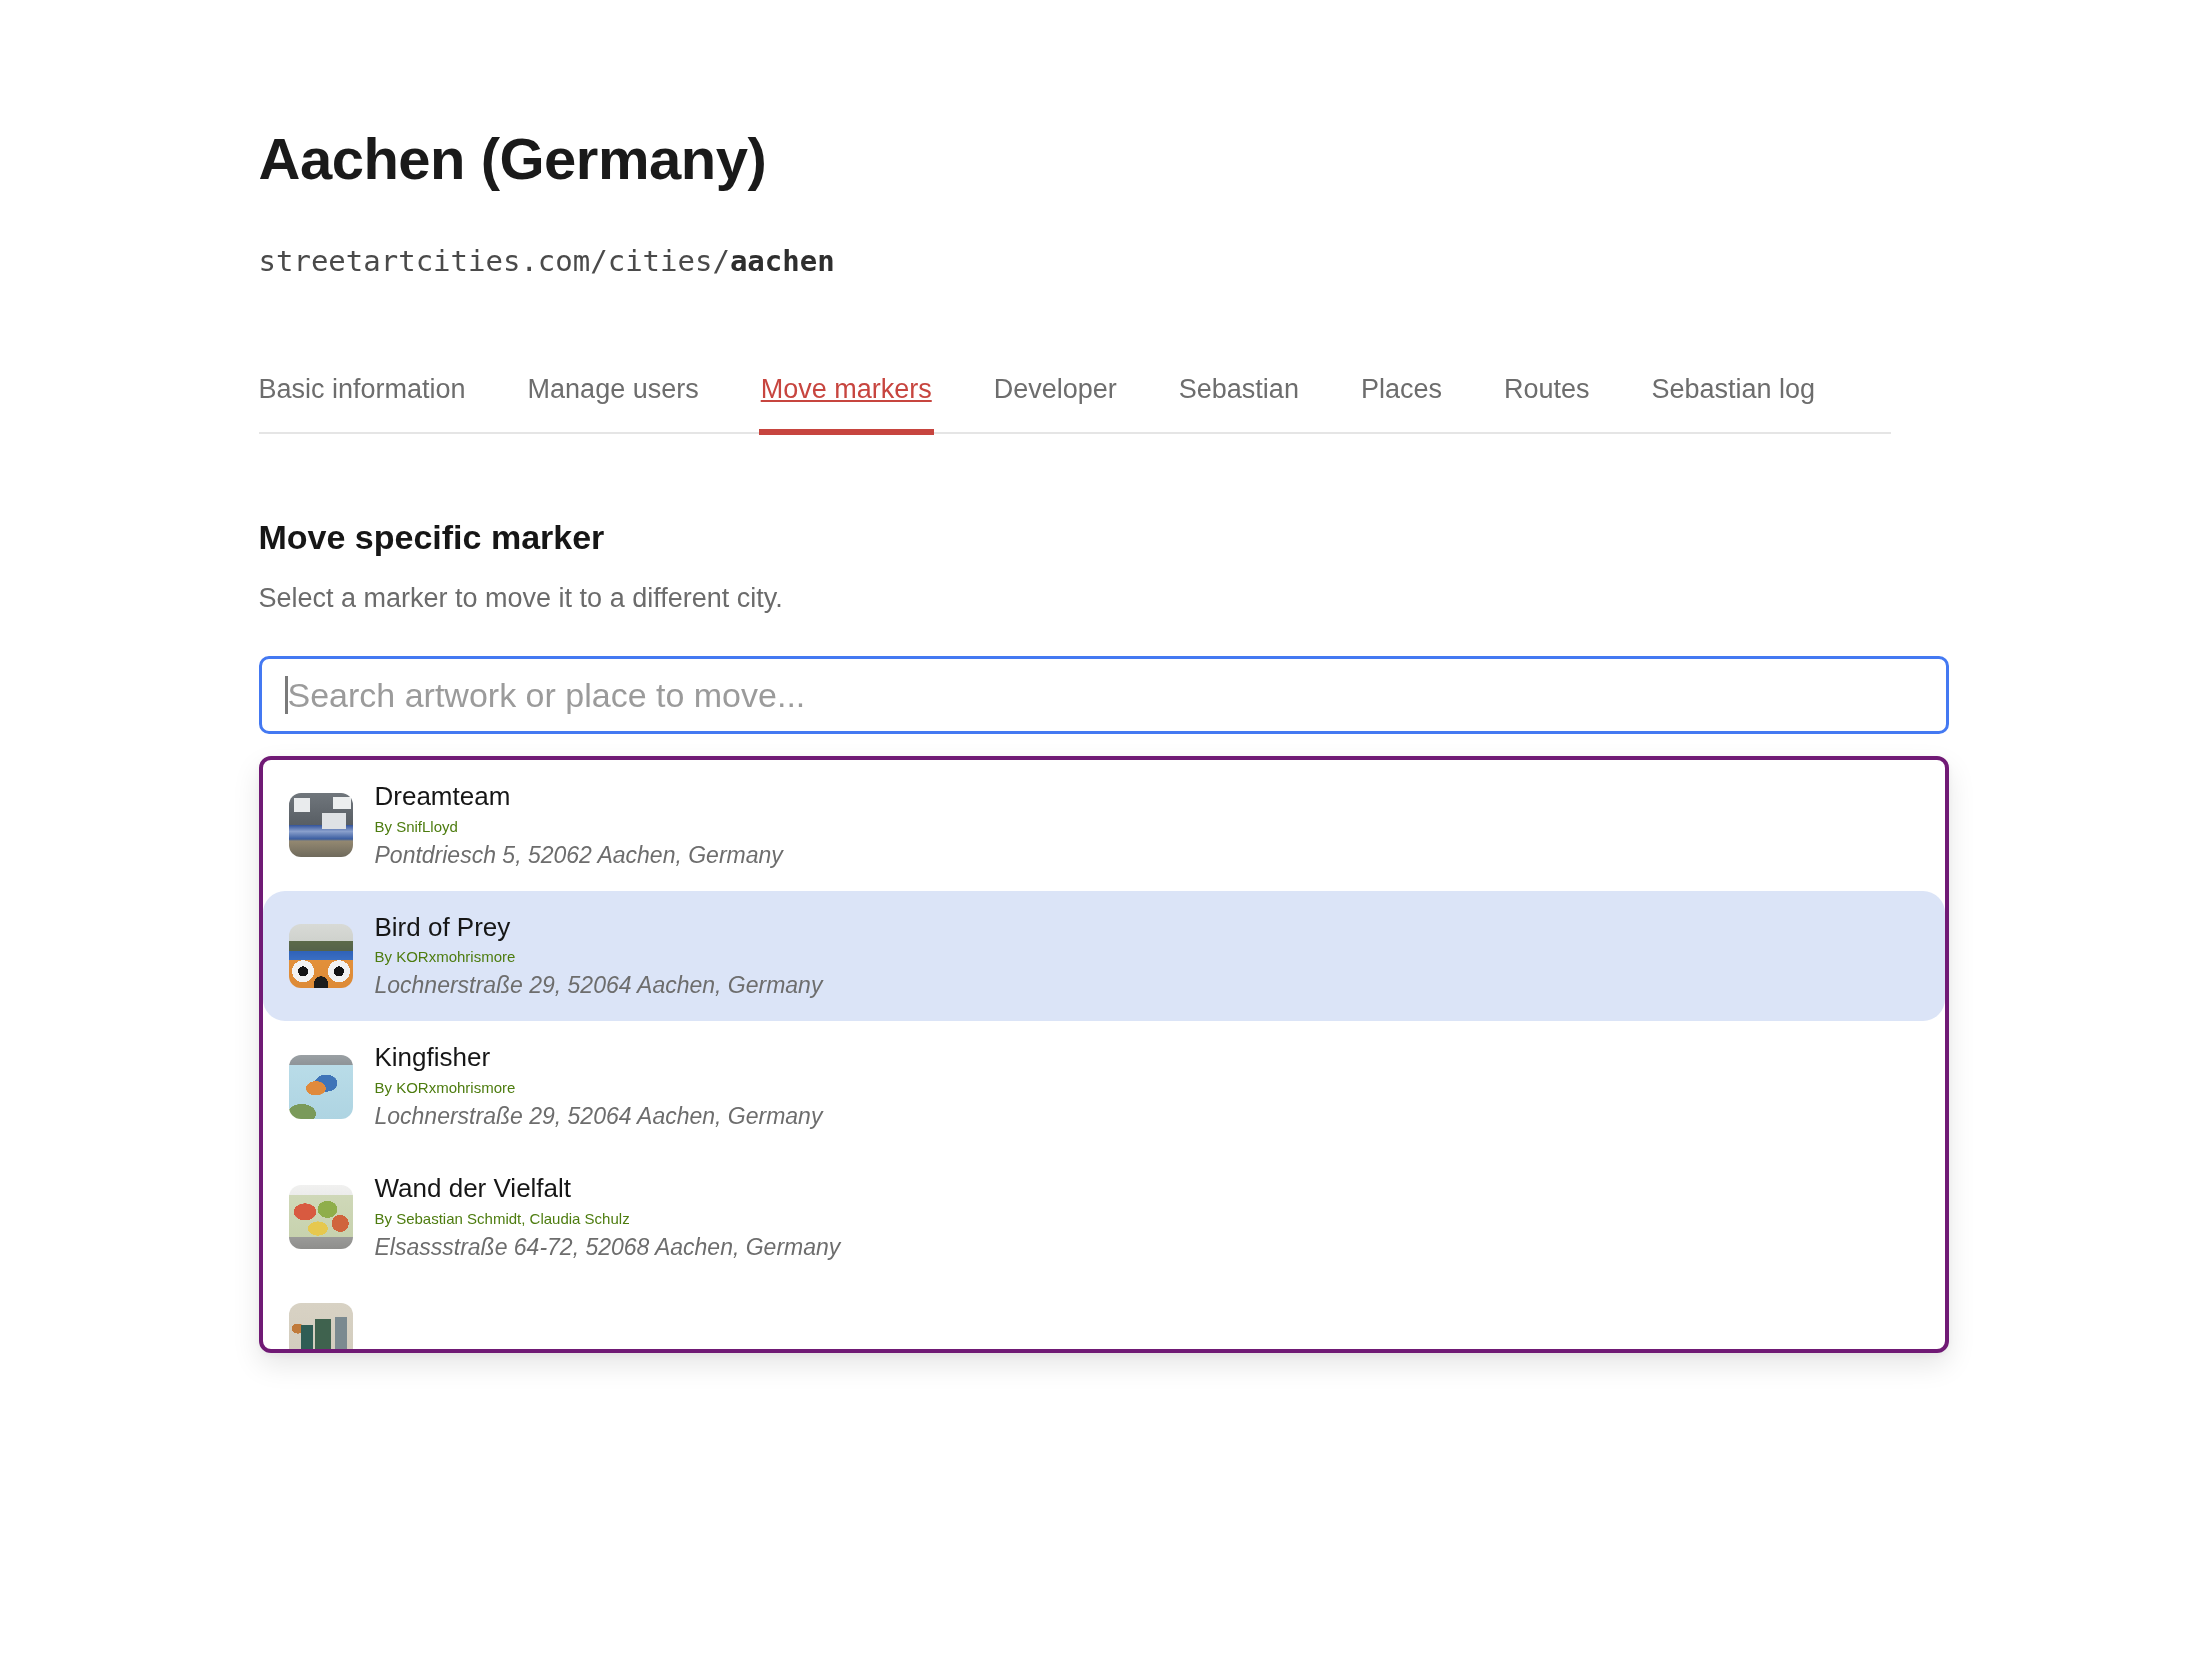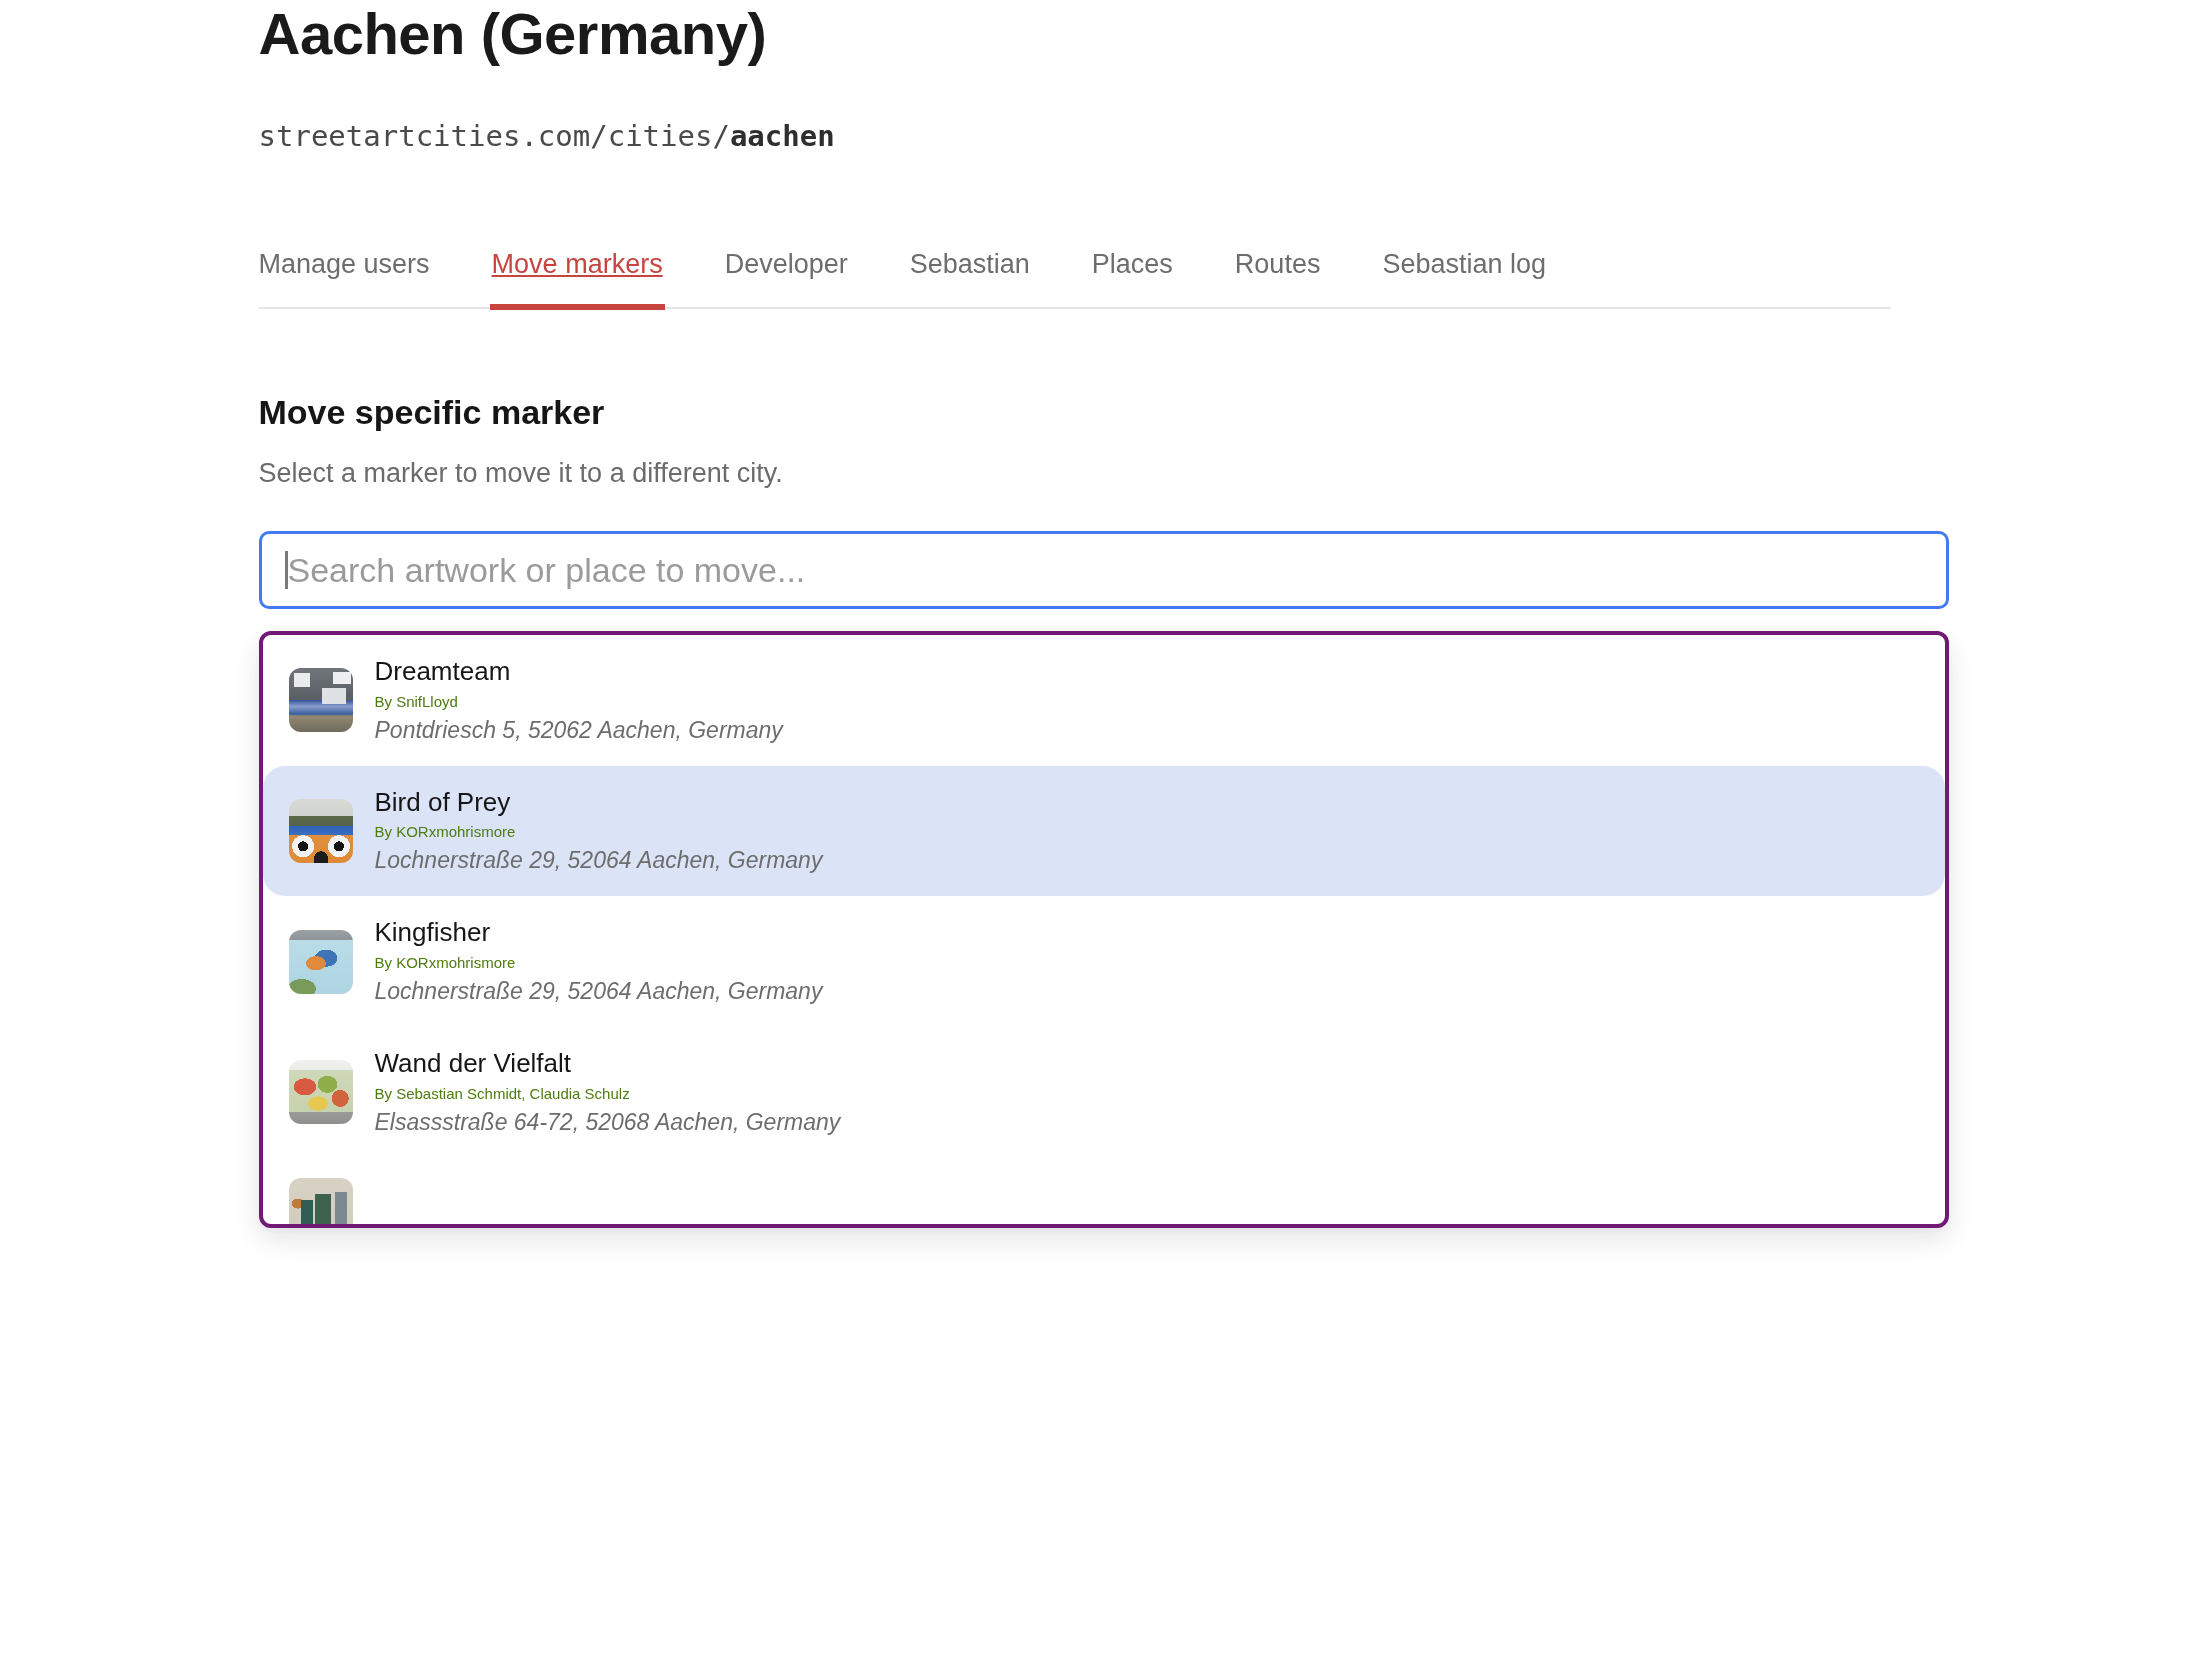--- a/index.html
+++ b/index.html
@@ -10,21 +10,22 @@
   *{box-sizing:border-box;margin:0;padding:0;}
   html,body{background:#ffffff;}
   body{
     width:2207px;
     min-height:1678px;
     font-family:"Liberation Sans", sans-serif;
     color:#1a1a1a;
   }
   .container{
     width:1690px;
-    margin:0 auto;
+    margin:8px auto;
+    padding-top:117px;
   }
   h1.page-title{
     font-size:58px;
     font-weight:700;
     letter-spacing:-0.5px;
     color:#1a1a1a;
   }
   .url{
     margin-top:52px;
     font-family:"DejaVu Sans Mono", monospace;
@@ -181,20 +182,21 @@
 </head>
 <body>
 
 <div class="container">
 
   <h1 class="page-title">Aachen (Germany)</h1>
 
   <div class="url"><span>streetartcities.com/cities/</span><span class="slug">aachen</span></div>
 
   <nav class="tabs" id="tabs">
+      <div class="tab">Basic information</div>
       <div class="tab">Manage users</div>
       <div class="tab active">Move markers</div>
       <div class="tab">Developer</div>
       <div class="tab">Sebastian</div>
       <div class="tab">Places</div>
       <div class="tab">Routes</div>
       <div class="tab">Sebastian log</div>
     </nav>
 
   <h2 class="section-heading">Move specific marker</h2>

